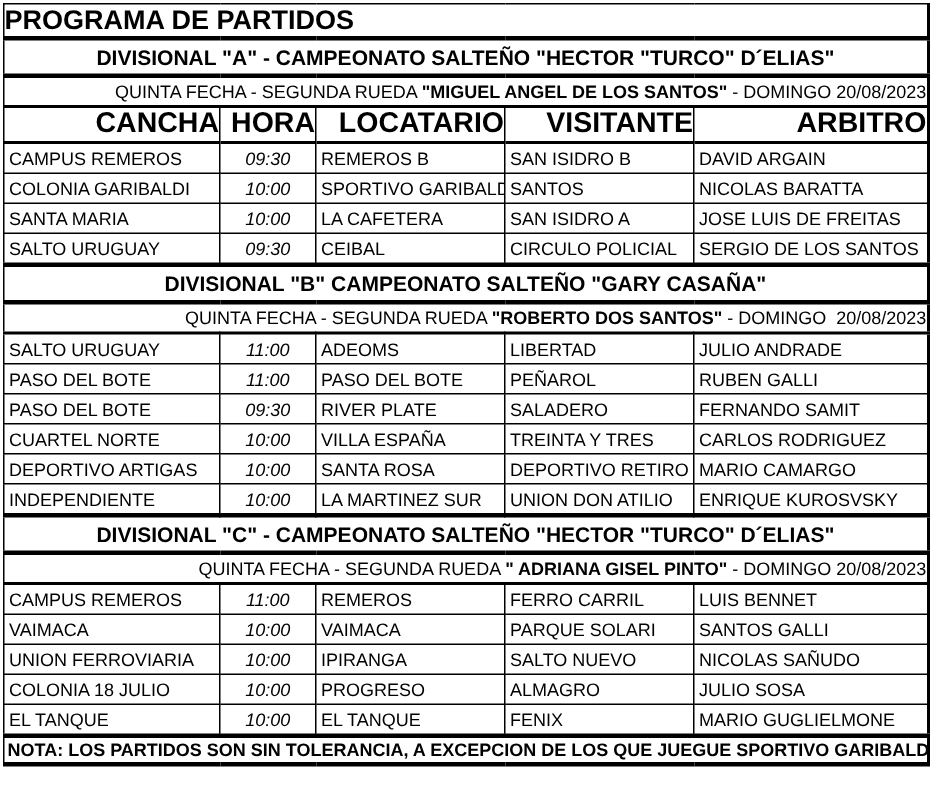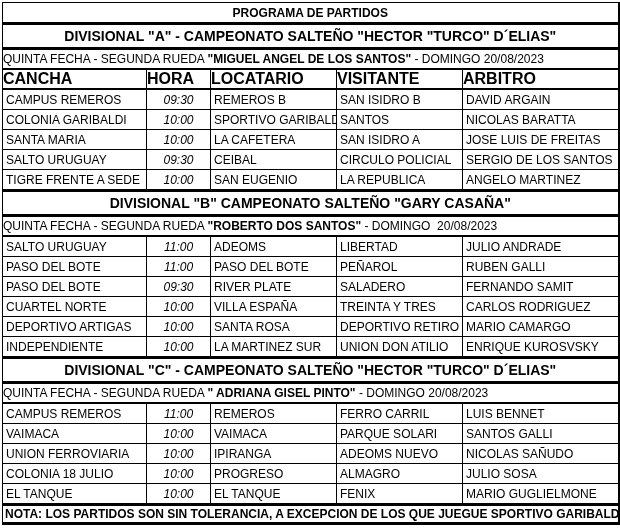--- a/index.html
+++ b/index.html
@@ -29,52 +29,51 @@
     overflow: hidden;
     white-space: nowrap;
     padding: 0;
     vertical-align: middle;
   }
   
   tr.title-row td {
     border: 1px solid #000;
     border-bottom: 3px solid #000;
     height: 19px;
-    font-size: 12px;
-    font-weight: bold;
-    text-align: center;
+    font-size: 18px;
+    font-weight: bold;
   }
   
   tr.division-row td {
     border: 1px solid #000;
     border-top: 3px solid #000;
     border-bottom: 3px solid #000;
     height: 22px;
     font-size: 14px;
     font-weight: bold;
     text-align: center;
   }
   
   tr.subtitle-row td {
     border: 1px solid #000;
     border-bottom: 2px solid #000;
     height: 18px;
     font-size: 12px;
-    text-align: left;
+    text-align: right;
   }
   tr.subtitle-row span { white-space: pre; }
   tr.subtitle-row .hl { font-weight: bold; }
   
   tr.cols-row td {
     border: 1px solid #000;
     border-bottom: 2px solid #000;
     height: 18px;
-    font-size: 16px;
-    font-weight: bold;
-    text-align: left;
+    font-size: 19px;
+    font-weight: bold;
+    text-align: right;
   }
   
   tr.match-row td {
     border: 1px solid #000;
     height: 19px;
     font-size: 12px;
     text-align: left;
     padding: 0 3px;
   }
   tr.match-row td.hora {
@@ -154,27 +153,20 @@
         </tr>
 
   <tr class="match-row">
           <td class="cancha">SALTO URUGUAY</td>
           <td class="hora">09:30</td>
           <td class="locatario">CEIBAL</td>
           <td class="visitante">CIRCULO POLICIAL</td>
           <td class="arbitro">SERGIO DE LOS SANTOS</td>
         </tr>
 
-  <tr class="match-row">
-          <td class="cancha">TIGRE FRENTE A SEDE</td>
-          <td class="hora">10:00</td>
-          <td class="locatario">SAN EUGENIO</td>
-          <td class="visitante">LA REPUBLICA</td>
-          <td class="arbitro">ANGELO MARTINEZ</td>
-        </tr>
 
 
   <tr class="division-row">
     <td colspan="5">DIVISIONAL "B" CAMPEONATO SALTEÑO "GARY CASAÑA"</td>
   </tr>
 
   <tr class="subtitle-row">
     <td colspan="5">
       <span class="pre">QUINTA FECHA - SEGUNDA RUEDA </span><span class="hl">"ROBERTO DOS SANTOS"</span><span class="suf"> - DOMINGO  20/08/2023</span>
     </td>
@@ -251,21 +243,21 @@
           <td class="hora">10:00</td>
           <td class="locatario">VAIMACA</td>
           <td class="visitante">PARQUE SOLARI</td>
           <td class="arbitro">SANTOS GALLI</td>
         </tr>
 
   <tr class="match-row">
           <td class="cancha">UNION FERROVIARIA</td>
           <td class="hora">10:00</td>
           <td class="locatario">IPIRANGA</td>
-          <td class="visitante">ADEOMS NUEVO</td>
+          <td class="visitante">SALTO NUEVO</td>
           <td class="arbitro">NICOLAS SAÑUDO</td>
         </tr>
 
   <tr class="match-row">
           <td class="cancha">COLONIA 18 JULIO</td>
           <td class="hora">10:00</td>
           <td class="locatario">PROGRESO</td>
           <td class="visitante">ALMAGRO</td>
           <td class="arbitro">JULIO SOSA</td>
         </tr>

